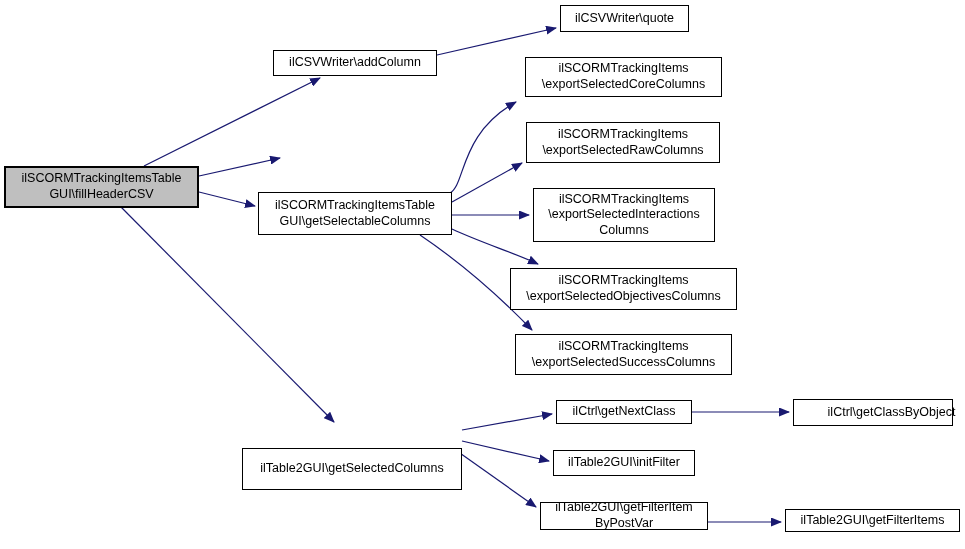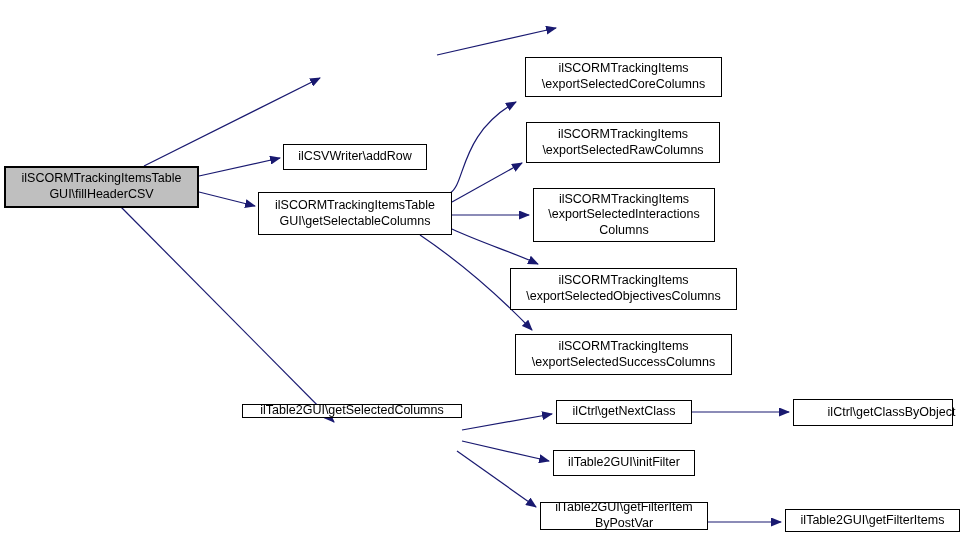--- a/index.html
+++ b/index.html
@@ -72,44 +72,45 @@
     <path class="edge" marker-end="url(#arrow)" d="M462,430 L552,414"></path>
     <path class="edge" marker-end="url(#arrow)" d="M462,441 L549,461"></path>
     <path class="edge" marker-end="url(#arrow)" d="M457,451 L536,507"></path>
     <path class="edge" marker-end="url(#arrow)" d="M692,412 L789,412"></path>
     <path class="edge" marker-end="url(#arrow)" d="M708,522 L781,522"></path>
   </svg>
 
   <div class="node highlight" style="left:4px; top:166px; width:195px; height:42px;">ilSCORMTrackingItemsTable
 GUI\fillHeaderCSV</div>
 
+  <div class="node" style="left:273px; top:50px; width:164px; height:26px;">ilCSVWriter\addColumn</div>
 
+  <div class="node" style="left:560px; top:5px; width:129px; height:27px;">ilCSVWriter\quote</div>
 
-  <div class="node" style="left:283px; top:144px; width:144px; height:26px;">ilCSVWriter\addRow</div>
 
   <div class="node" style="left:258px; top:192px; width:194px; height:43px;">ilSCORMTrackingItemsTable
 GUI\getSelectableColumns</div>
 
   <div class="node" style="left:525px; top:57px; width:197px; height:40px;">ilSCORMTrackingItems
 \exportSelectedCoreColumns</div>
 
   <div class="node" style="left:526px; top:122px; width:194px; height:41px;">ilSCORMTrackingItems
 \exportSelectedRawColumns</div>
 
   <div class="node" style="left:533px; top:188px; width:182px; height:54px;">ilSCORMTrackingItems
 \exportSelectedInteractions
 Columns</div>
 
   <div class="node" style="left:510px; top:268px; width:227px; height:42px;">ilSCORMTrackingItems
 \exportSelectedObjectivesColumns</div>
 
   <div class="node" style="left:515px; top:334px; width:217px; height:41px;">ilSCORMTrackingItems
 \exportSelectedSuccessColumns</div>
 
-  <div class="node" style="left:242px; top:404px; width:220px; height:14px;">ilTable2GUI\getSelectedColumns</div>
+  <div class="node" style="left:242px; top:448px; width:220px; height:42px;">ilTable2GUI\getSelectedColumns</div>
 
   <div class="node" style="left:556px; top:400px; width:136px; height:24px;">ilCtrl\getNextClass</div>
 
   <div class="node" style="left:553px; top:450px; width:142px; height:26px;">ilTable2GUI\initFilter</div>
 
   <div class="node" style="left:540px; top:502px; width:168px; height:28px;">ilTable2GUI\getFilterItem
 ByPostVar</div>
 
   <div class="node" style="left:793px; top:399px; width:160px; height:27px;padding-left:41px;">ilCtrl\getClassByObject</div>
 

